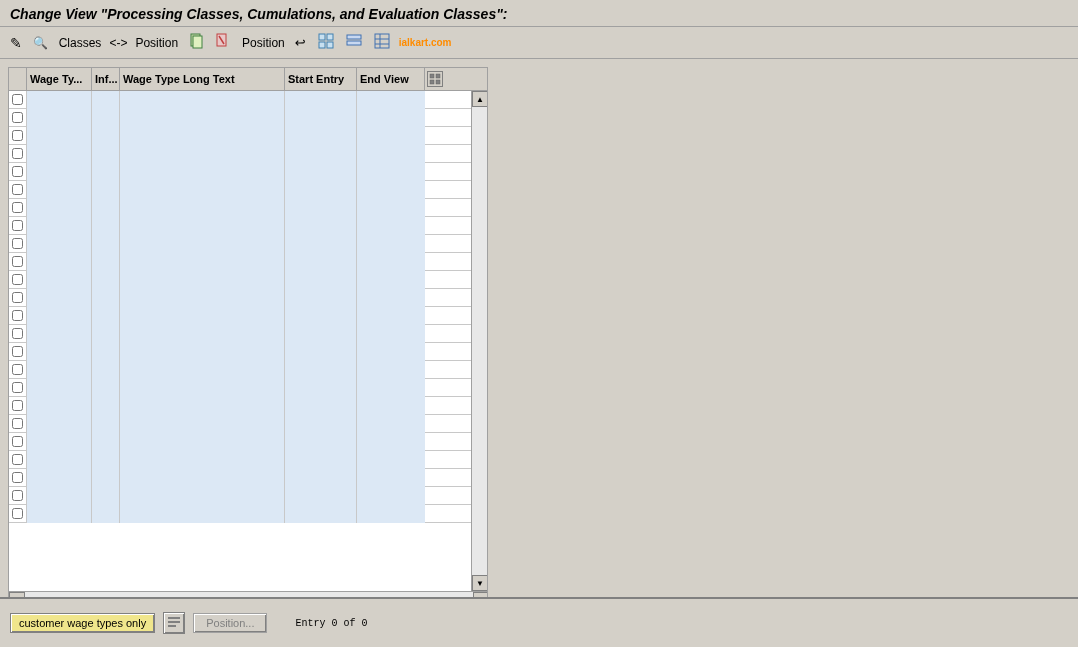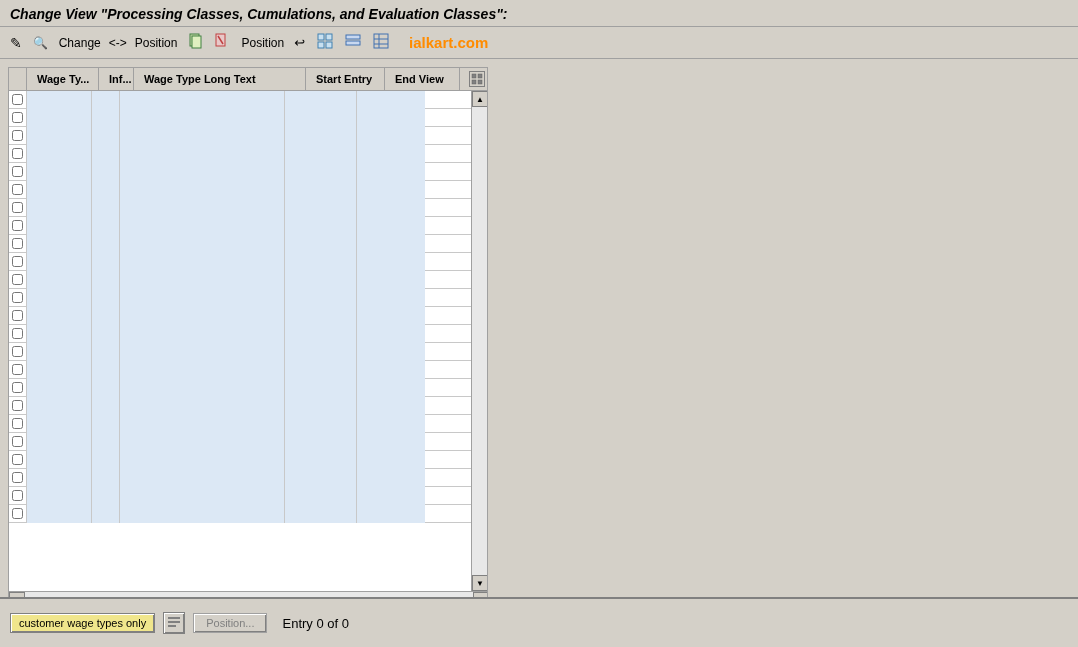--- a/index.html
+++ b/index.html
@@ -36,23 +36,23 @@
 
     .toolbar-text {
       font-size: 12px;
       color: #000;
       cursor: pointer;
       padding: 0 2px;
     }
 
     .brand-text {
       color: #ff8c00;
-      font-size: 15px;
+      font-size: 10px;
       font-weight: bold;
-      margin-left: 12px;
+      margin-left: 1px;
     }
 
     .main-content {
       display: flex;
       flex-direction: column;
       padding: 8px;
       height: calc(647px - 80px - 50px);
     }
 
     .table-container {
@@ -62,21 +62,20 @@
       display: flex;
       flex-direction: column;
       overflow: hidden;
       flex: 1;
     }
 
     .table-header {
       display: flex;
       background-color: #d4d0c8;
       border-bottom: 1px solid #a0a0a0;
-      gap: 7px;
     }
 
     .col-checkbox-h {
       width: 18px;
       min-width: 18px;
       border-right: 1px solid #a0a0a0;
       height: 22px;
     }
 
     .col-header {
@@ -246,23 +245,24 @@
       background: #d4d0c8;
       border: 1px solid #a0a0a0;
       padding: 3px 12px;
       cursor: pointer;
       font-size: 11px;
       color: #808080;
       box-shadow: 1px 1px 0 #fff inset, -1px -1px 0 #808080 inset;
     }
 
     .entry-text {
-      margin-left: 7px;
-      font-size: 13px;
+      margin-left: 20px;
+      font-size: 10px;
       color: #000;
+      font-family: Liberation Mono, monospace;
     }
 
     
     .sap-btn {
       border: 1px solid transparent;
       background: #d4d0c8;
       padding: 1px 3px;
       cursor: pointer;
       display: inline-flex;
       align-items: center;
@@ -287,21 +287,21 @@
   <h1>Change View "Processing Classes, Cumulations, and Evaluation Classes":</h1>
 </div>
 
 <div class="toolbar">
   <button class="sap-btn" title="Edit">
     <span style="font-size:14px;">✎</span>
   </button>
   <button class="sap-btn" title="Search">
     <span style="font-size:12px;">🔍</span>
   </button>
-  <span class="toolbar-text">Change</span>
+  <span class="toolbar-text">Classes</span>
   <span class="toolbar-text">&lt;-&gt;</span>
   <span class="toolbar-text">Position</span>
 
   <button class="sap-btn" title="Copy">
     <span>
       <svg width="16" height="16" viewBox="0 0 16 16">
         <rect x="3" y="1" width="9" height="12" fill="#c8d8a8" stroke="#408040" stroke-width="1"></rect>
         <rect x="5" y="3" width="9" height="12" fill="#e0f0c0" stroke="#408040" stroke-width="1"></rect>
       </svg>
     </span>

